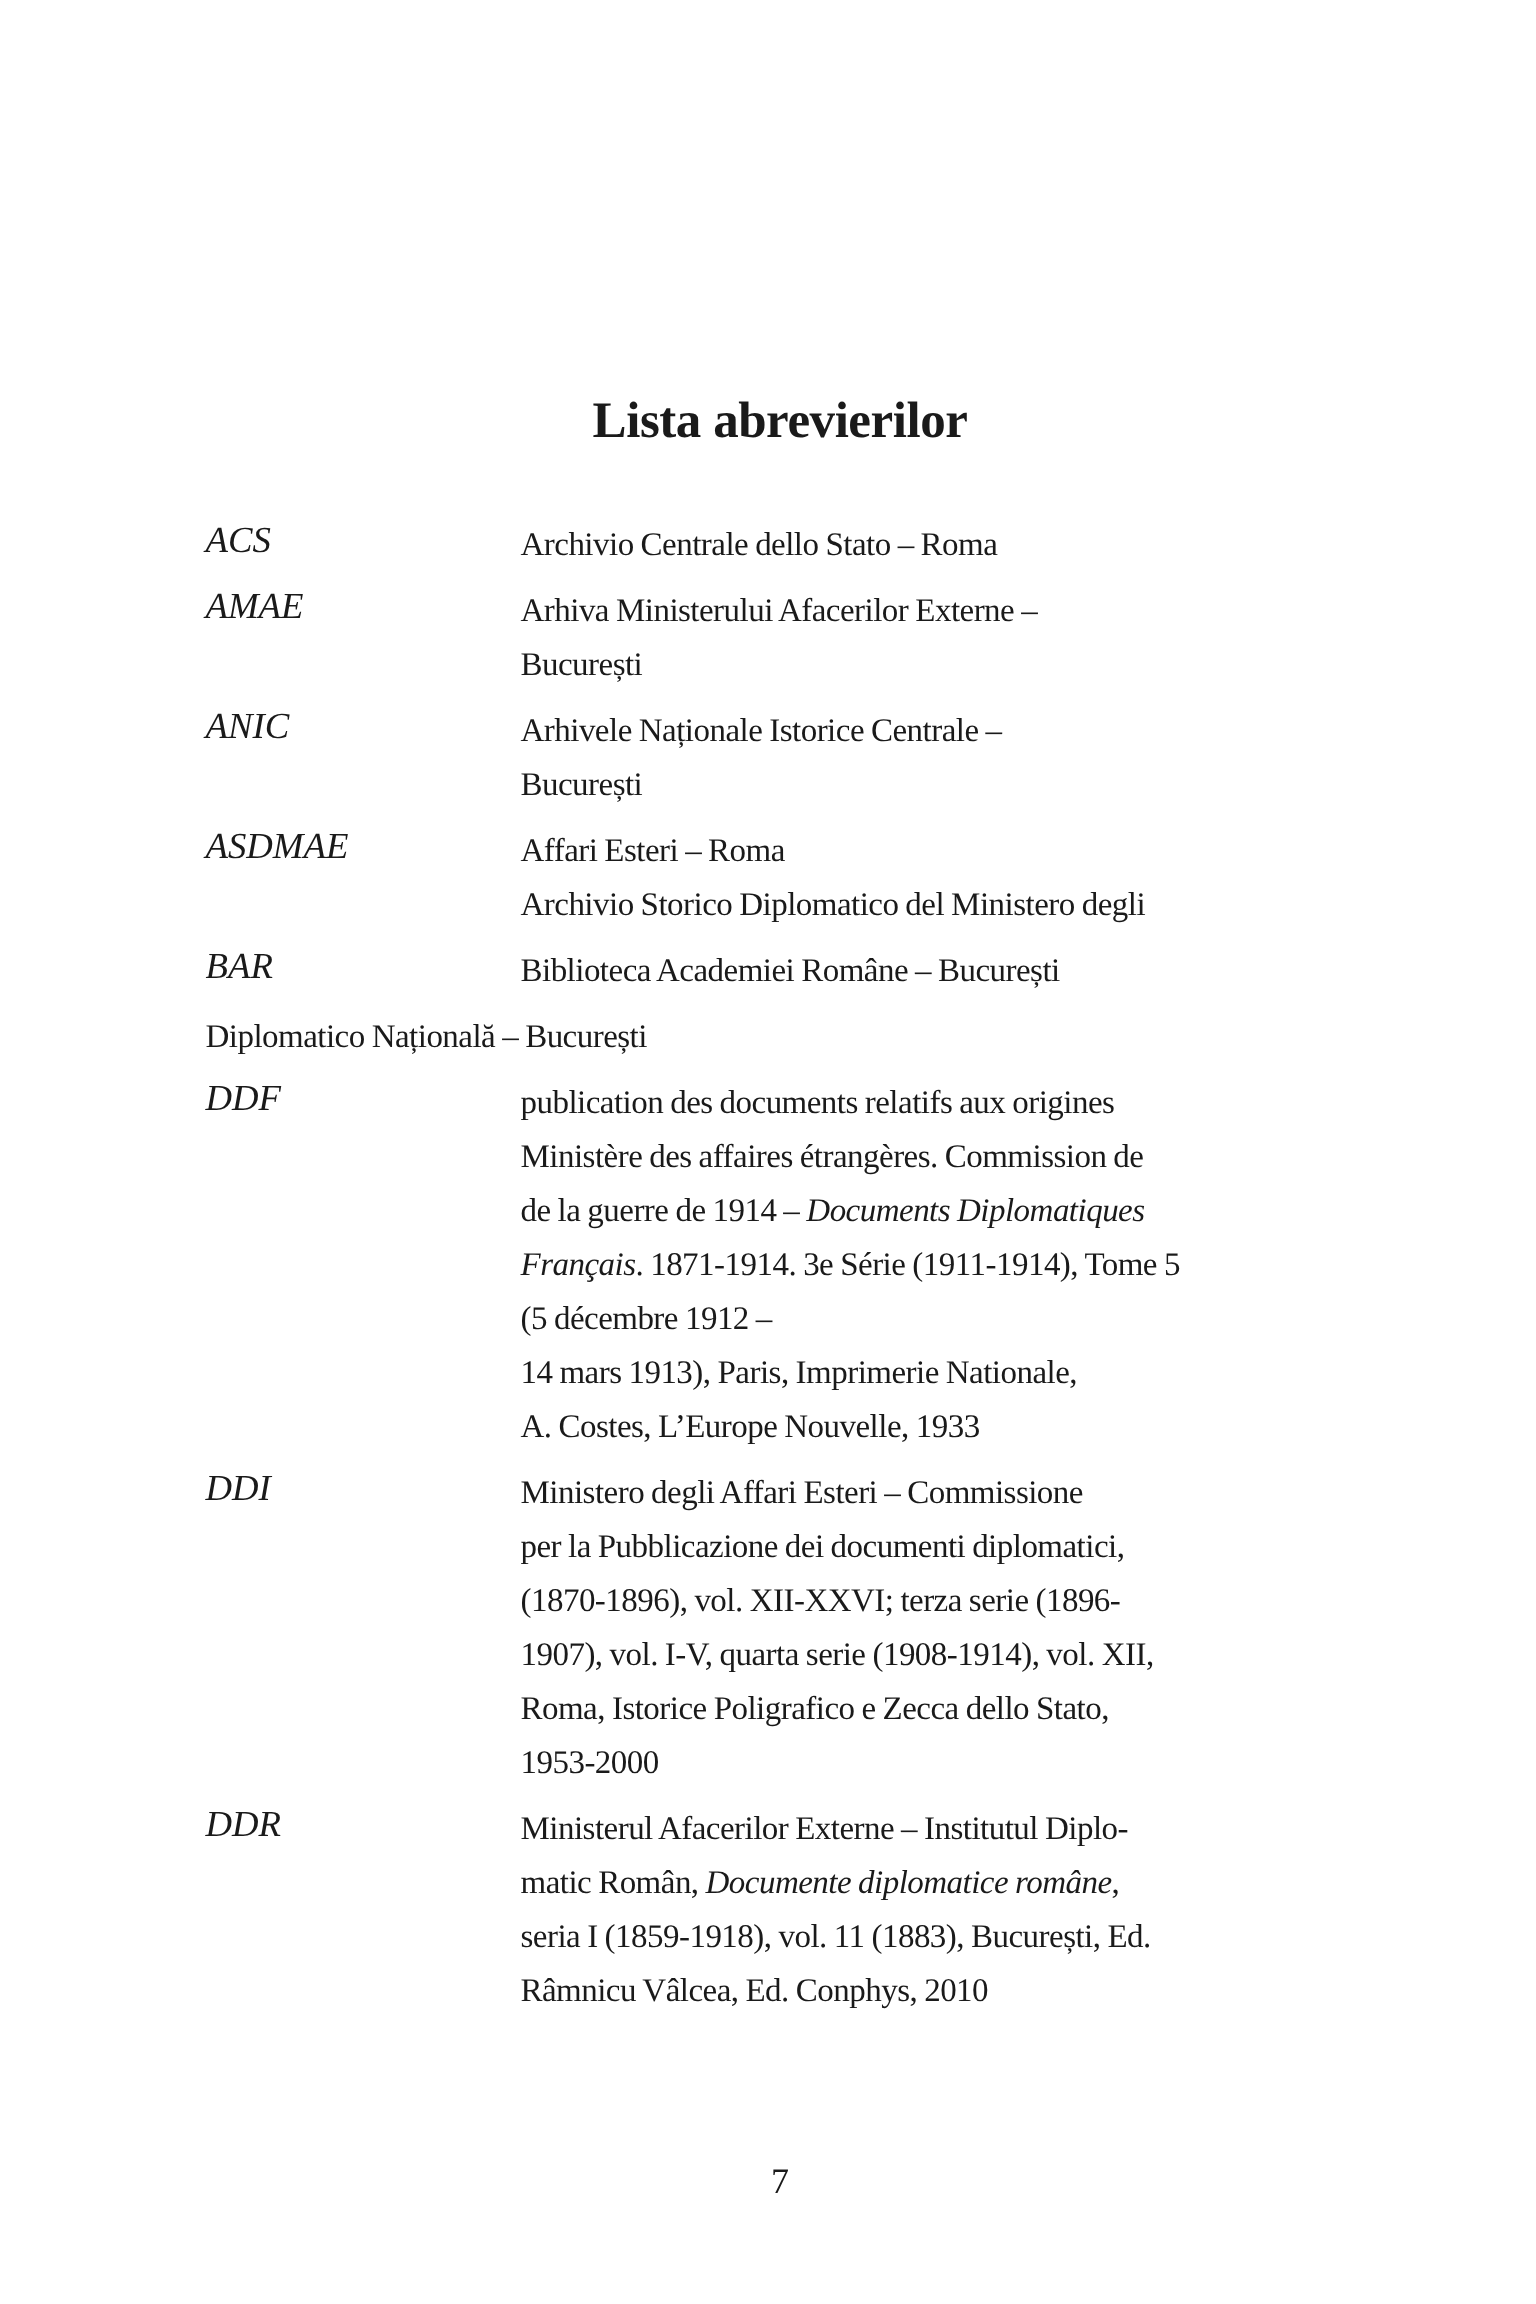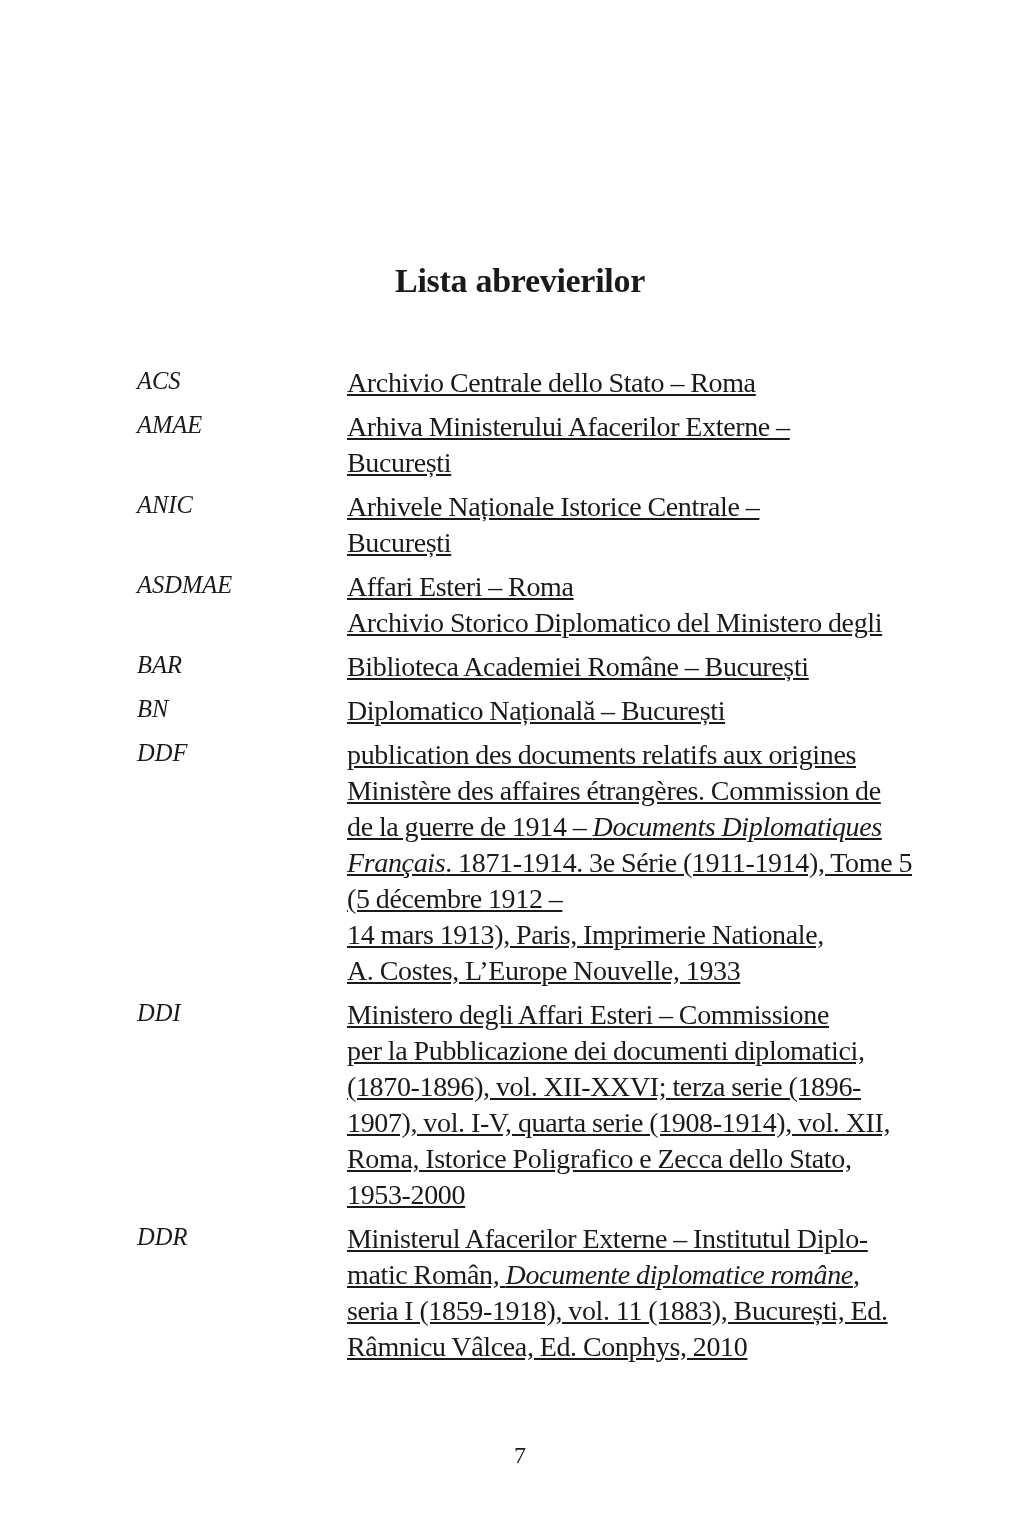--- a/index.html
+++ b/index.html
@@ -29,37 +29,35 @@
     .abbr-list {
       position: absolute;
       top: 343px;
       left: 137px;
       width: 770px;
     }
     .entry {
       display: flex;
       flex-direction: row;
       align-items: flex-start;
-      margin-top: 20px;
     }
     .abbr {
       width: 210px;
       flex: 0 0 210px;
       font-style: italic;
       font-size: 24.5px;
       line-height: 36px;
     }
     .def {
       flex: 1 1 auto;
-      font-size: 28px;
+      font-size: 22px;
       line-height: 36px;
       letter-spacing: -0.35px;
       word-spacing: -0.5px;
       padding-top: 2px;
-      text-decoration: underline;
     }
     .def .line {
       display: block;
       white-space: nowrap;
       height: 36px;
     }
     .entry + .entry {
       margin-top: 6px;
       justify-content: space-between;
     }
@@ -108,21 +106,20 @@
         <span class="line"><span>Archivio Storico Diplomatico del Ministero degli</span></span>
       </div>
     </div>
     <div class="entry">
       <div class="abbr">BAR</div>
       <div class="def">
         <span class="line"><span>Biblioteca Academiei Române – București</span></span>
       </div>
     </div>
     <div class="entry">
-      <div class="abbr">BN</div>
       <div class="def">
         <span class="line"><span>Diplomatico Națională – București</span></span>
       </div>
     </div>
     <div class="entry">
       <div class="abbr">DDF</div>
       <div class="def">
         <span class="line"><span>publication des documents relatifs aux origines</span></span>
         <span class="line"><span>Ministère des affaires étrangères. Commission de</span></span>
         <span class="line"><span>de la guerre de 1914 – </span><em class="it">Documents Diplomatiques</em></span>

